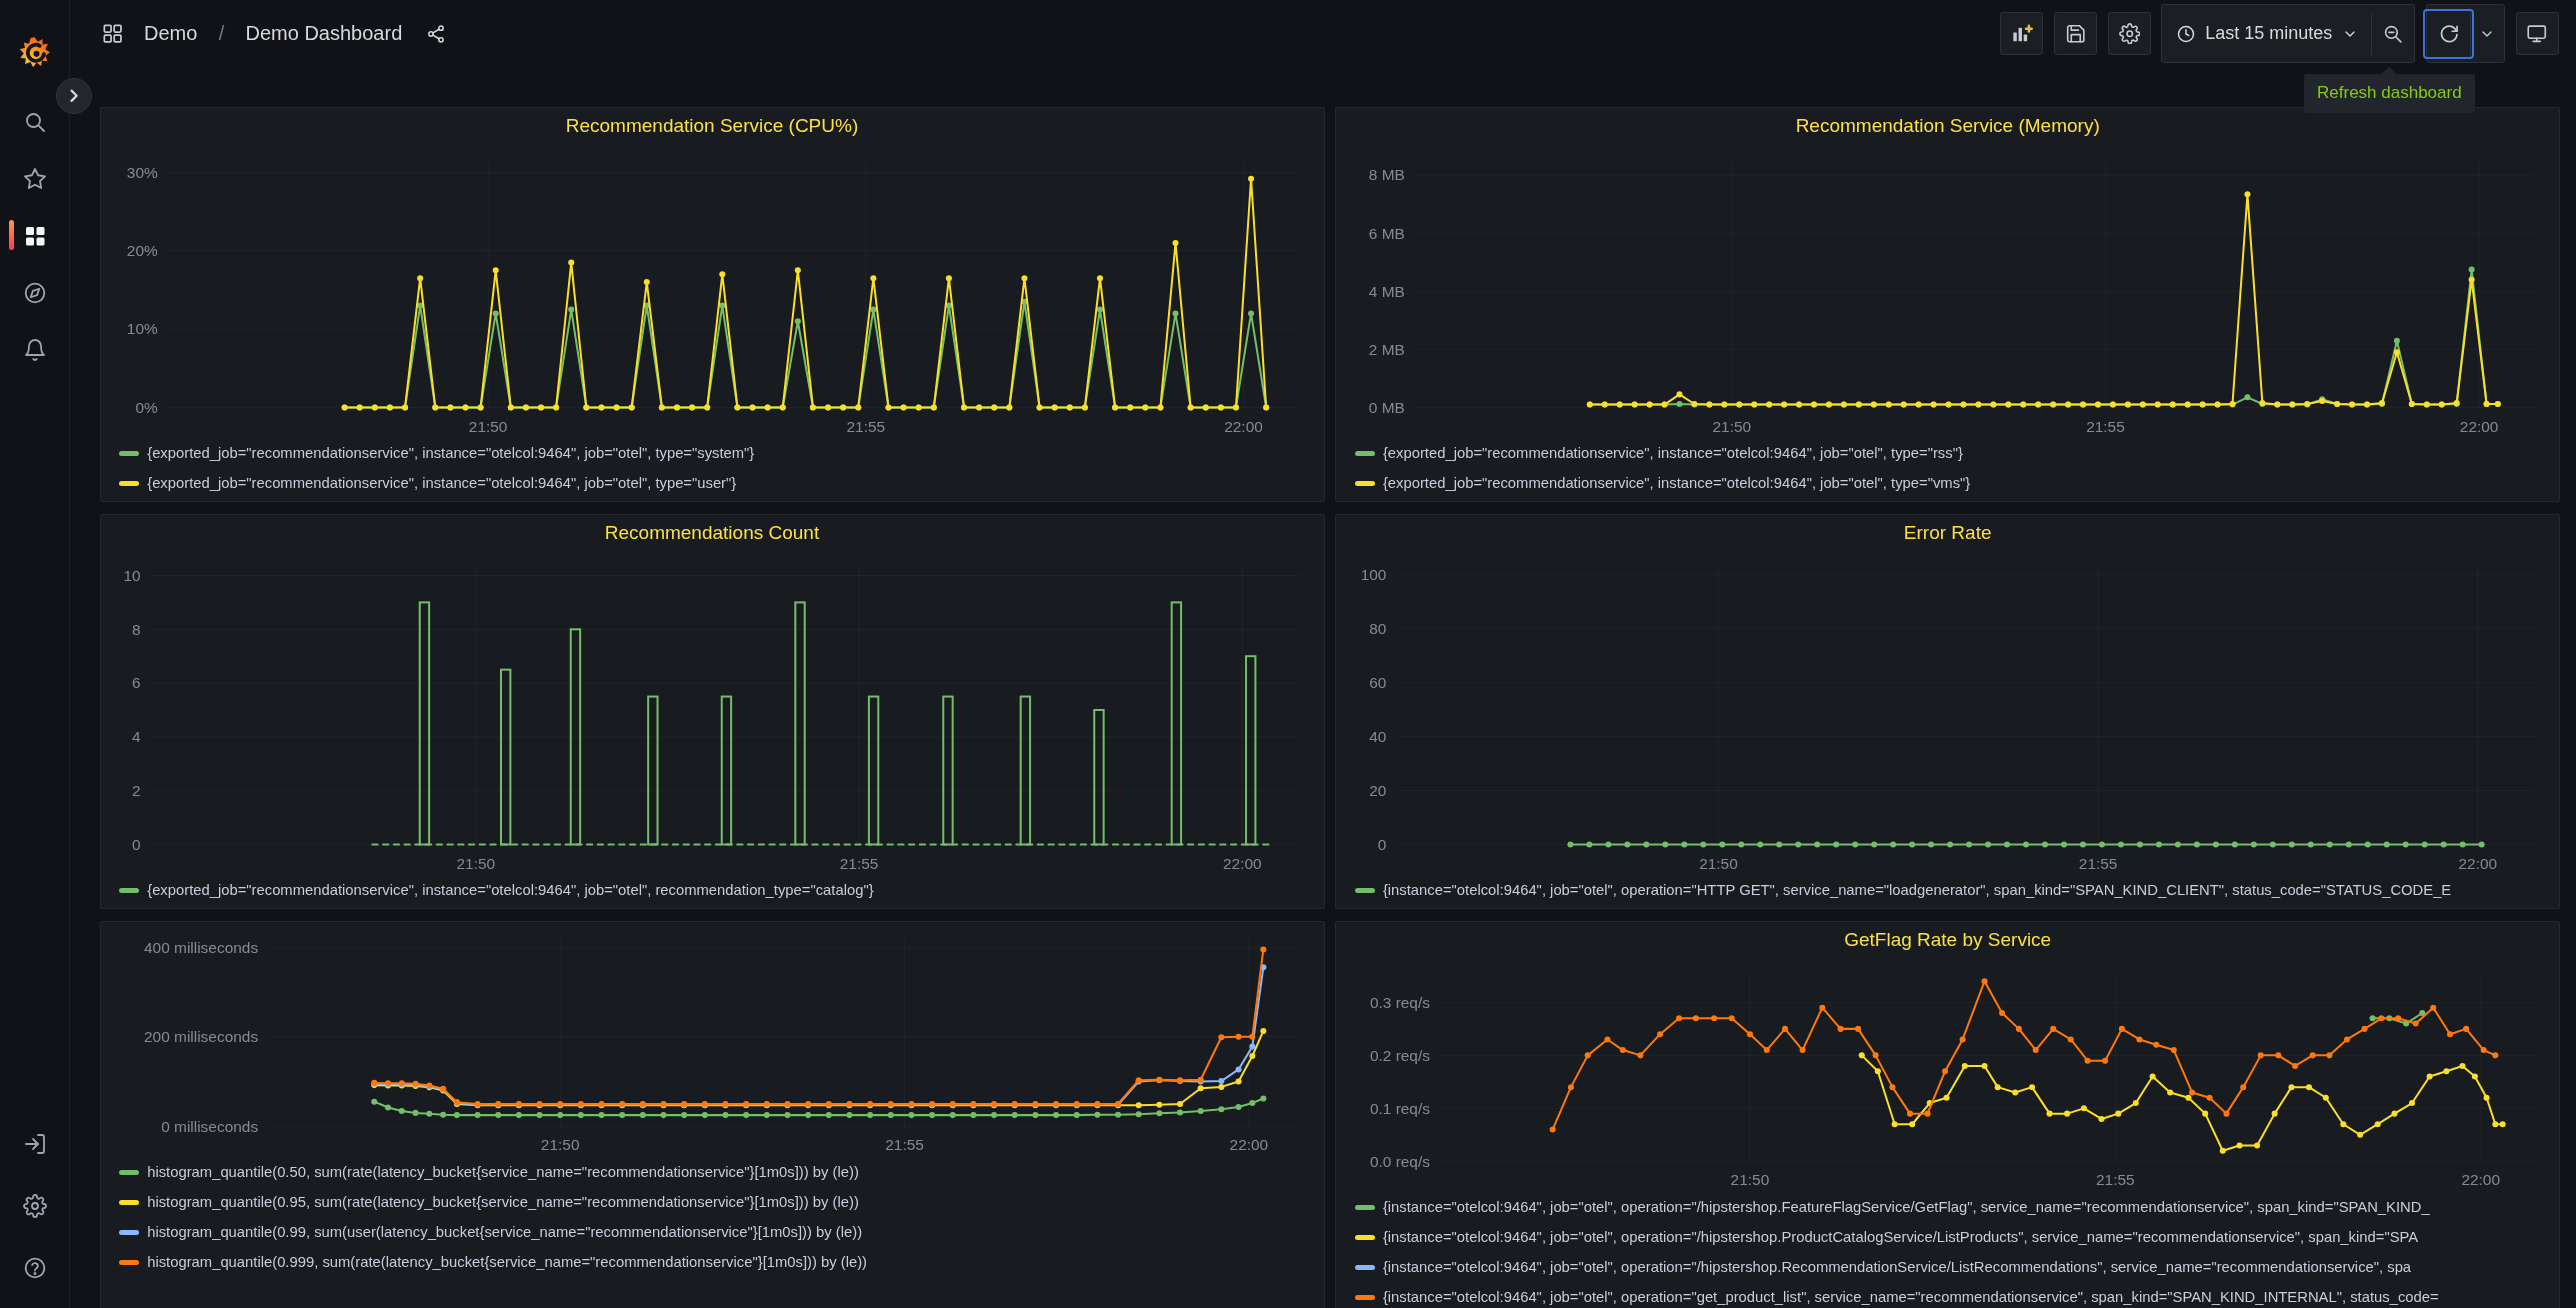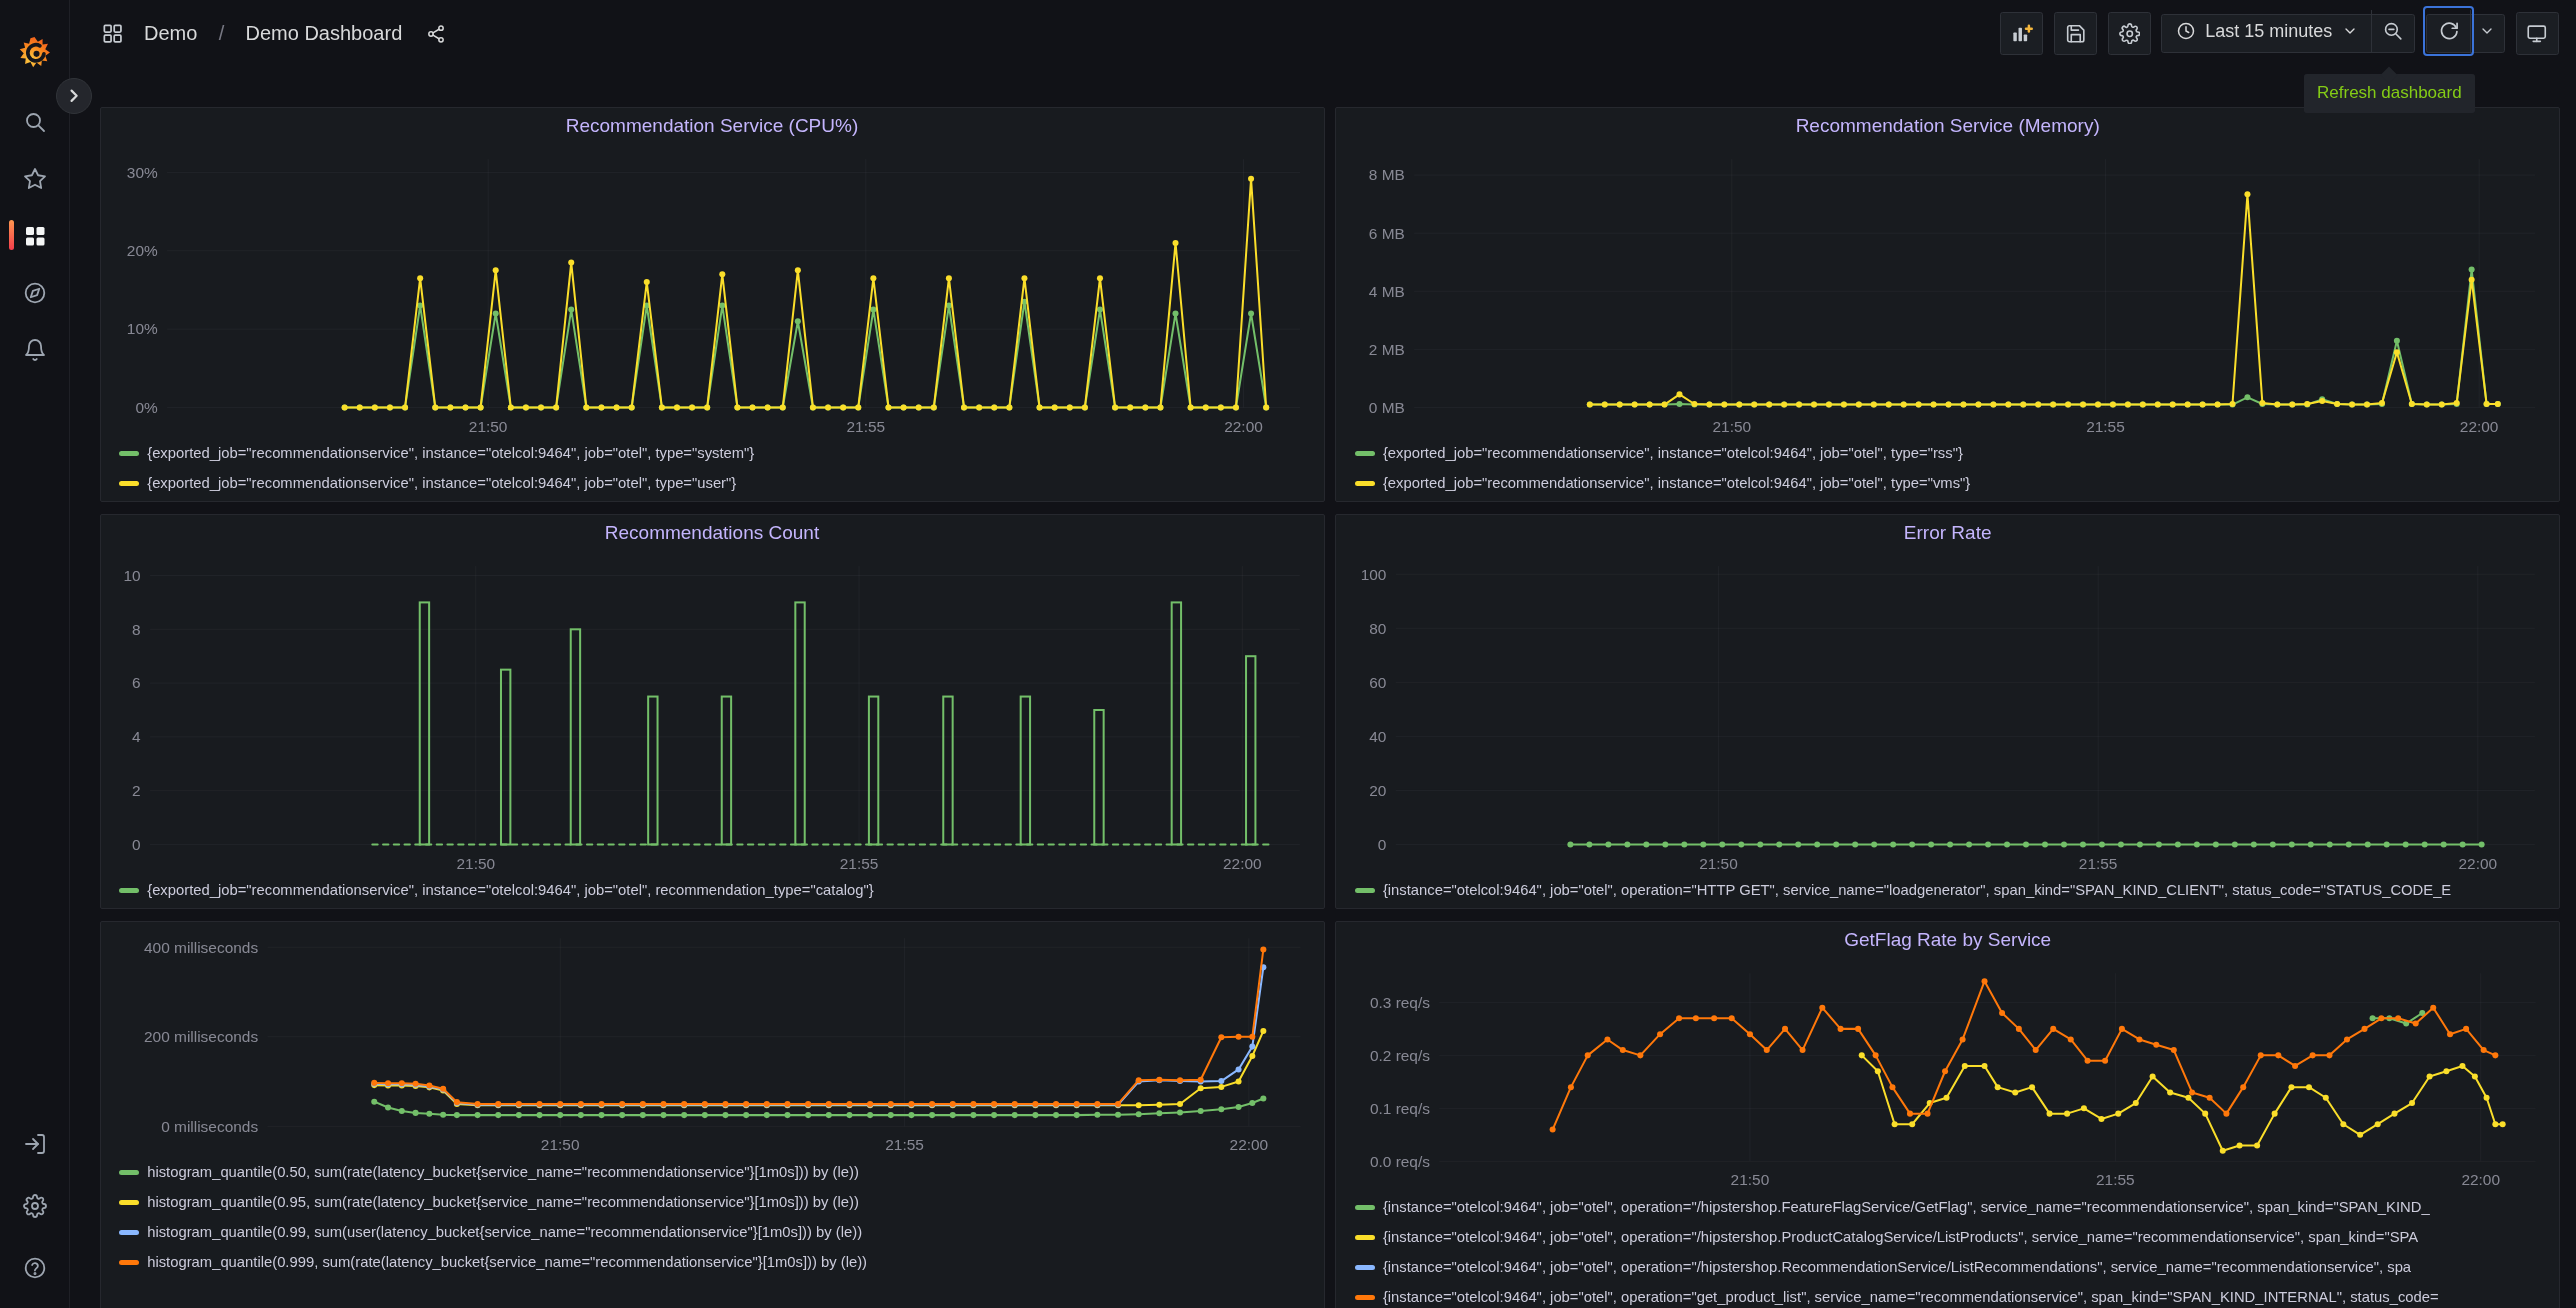--- a/index.html
+++ b/index.html
@@ -49,21 +49,21 @@
 
   .toolbar { margin-left: auto; display: flex; align-items: center; gap: 10.7px; }
   .tb-btn, .btn-group {
     background: #1B1E23; border: 0.7px solid #2E3138; border-radius: 2.7px;
     color: #C7CCD2;
   }
   .tb-btn {
     height: 43px; min-width: 43px; display: flex; align-items: center; justify-content: center;
     cursor: pointer;
   }
-  .btn-group { display: flex; align-items: flex-end; height: 39px; }
+  .btn-group { display: flex; align-items: center; height: 59px; }
   .btn-group .tb-btn { background: transparent; border: none; border-radius: 0; height: 42px; }
   .btn-group .tb-btn + .tb-btn { border-left: 0.7px solid #2E3138; }
   .timepicker { padding: 0 13.4px; gap: 9.4px; font-size: 18px; font-weight: 500; color: #D8D9DA; min-width: 0; }
   .refresh-wrap { position: relative; }
   .refresh-focus { position: relative; }
   .refresh-focus .ring {
     position: absolute; inset: -4px; border: 2.7px solid #3B73D9; border-radius: 4px; pointer-events:none;
   }
 
   
@@ -84,21 +84,21 @@
     grid-template-columns: 1225px 1225px;
     grid-auto-rows: 395px;
     gap: 12px 10.7px;
   }
   .panel {
     background: #181B1F; border: 0.7px solid #26282E; border-radius: 2px;
     padding: 0 8px; display: flex; flex-direction: column; overflow: hidden;
   }
   .panel-title {
     height: 35px; line-height: 36px; text-align: center;
-    font-size: 19px; font-weight: 500; color: #c4b5fd; cursor: pointer;
+    font-size: 19px; font-weight: 500; color: #fde047; cursor: pointer;
     white-space: nowrap; overflow: hidden;
   }
   svg.chart { display: block; }
   .grid-line { stroke: rgba(204,204,220,0.08); stroke-width: 1; }
   .tick { fill: rgba(204,204,220,0.62); font-size: 23px; }
   .ylab { text-anchor: end; }
   .xlab { text-anchor: middle; }
   .bar-rect { fill: none; stroke-width: 3; }
 
   .legend { padding: 1.3px 0 0 10.7px; overflow: hidden; }

